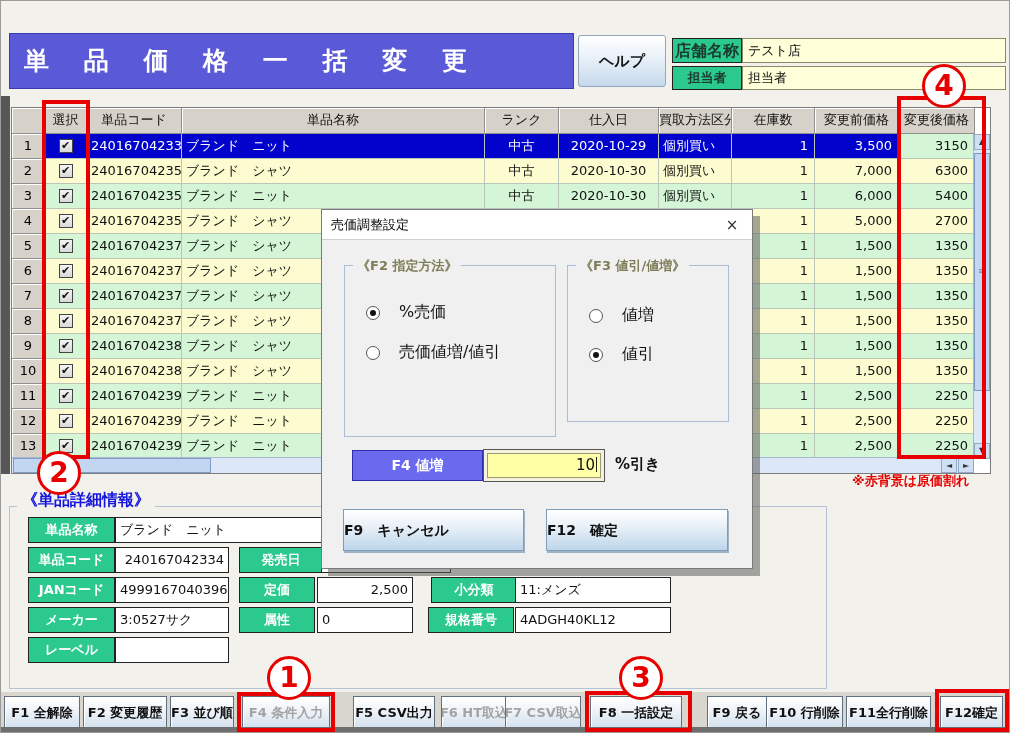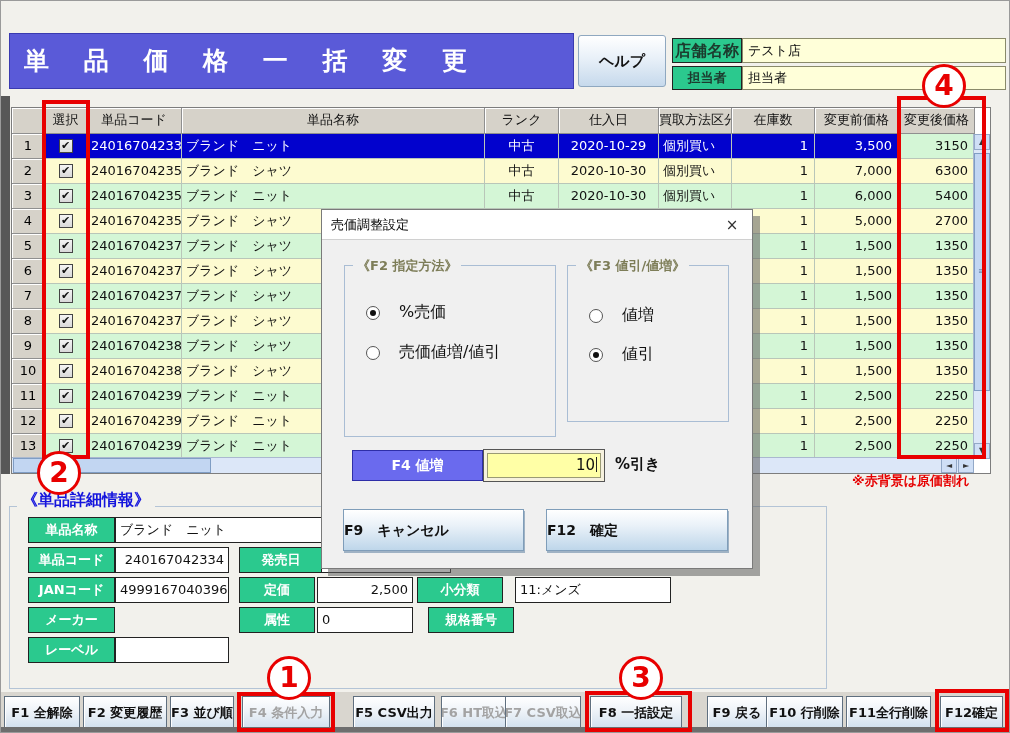--- a/index.html
+++ b/index.html
@@ -368,27 +368,29 @@
 
   <div class="glabel dlabel" style="left:27px;top:546px;width:87px;">単品コード</div>
   <div class="dfield r" style="left:114px;top:546px;width:114px;">240167042334</div>
   <div class="glabel dlabel" style="left:238px;top:546px;width:84px;">発売日</div>
   <div class="dfield" style="left:320px;top:546px;width:130px;"></div>
 
   <div class="glabel dlabel" style="left:27px;top:576px;width:87px;">JANコード</div>
   <div class="dfield r" style="left:114px;top:576px;width:114px;">4999167040396</div>
   <div class="glabel dlabel" style="left:238px;top:576px;width:76px;">定価</div>
   <div class="dfield r" style="left:316px;top:576px;width:96px;">2,500</div>
-  <div class="glabel dlabel" style="left:416px;top:576px;width:86px;">小分類</div>
+  <div class="glabel dlabel" style="left:430px;top:576px;width:86px;">小分類</div>
   <div class="dfield" style="left:514px;top:576px;width:156px;">11:メンズ</div>
 
   <div class="glabel dlabel" style="left:27px;top:606px;width:87px;">メーカー</div>
+  <div class="dfield" style="left:114px;top:606px;width:114px;">3:0527サク</div>
   <div class="glabel dlabel" style="left:238px;top:606px;width:76px;">属性</div>
   <div class="dfield" style="left:316px;top:606px;width:96px;">0</div>
   <div class="glabel dlabel" style="left:427px;top:606px;width:86px;">規格番号</div>
+  <div class="dfield" style="left:514px;top:606px;width:156px;">4ADGH40KL12</div>
 
   <div class="glabel dlabel" style="left:27px;top:636px;width:87px;">レーベル</div>
   <div class="dfield" style="left:114px;top:636px;width:114px;"></div>
 
   <div class="dialog">
     <div class="dlg-title">売価調整設定</div>
     <div class="dlg-close">×</div>
 
     <div class="gbox" style="left:22px;top:55px;width:212px;height:172px;">
       <div class="gbox-title">《F2 指定方法》</div>

